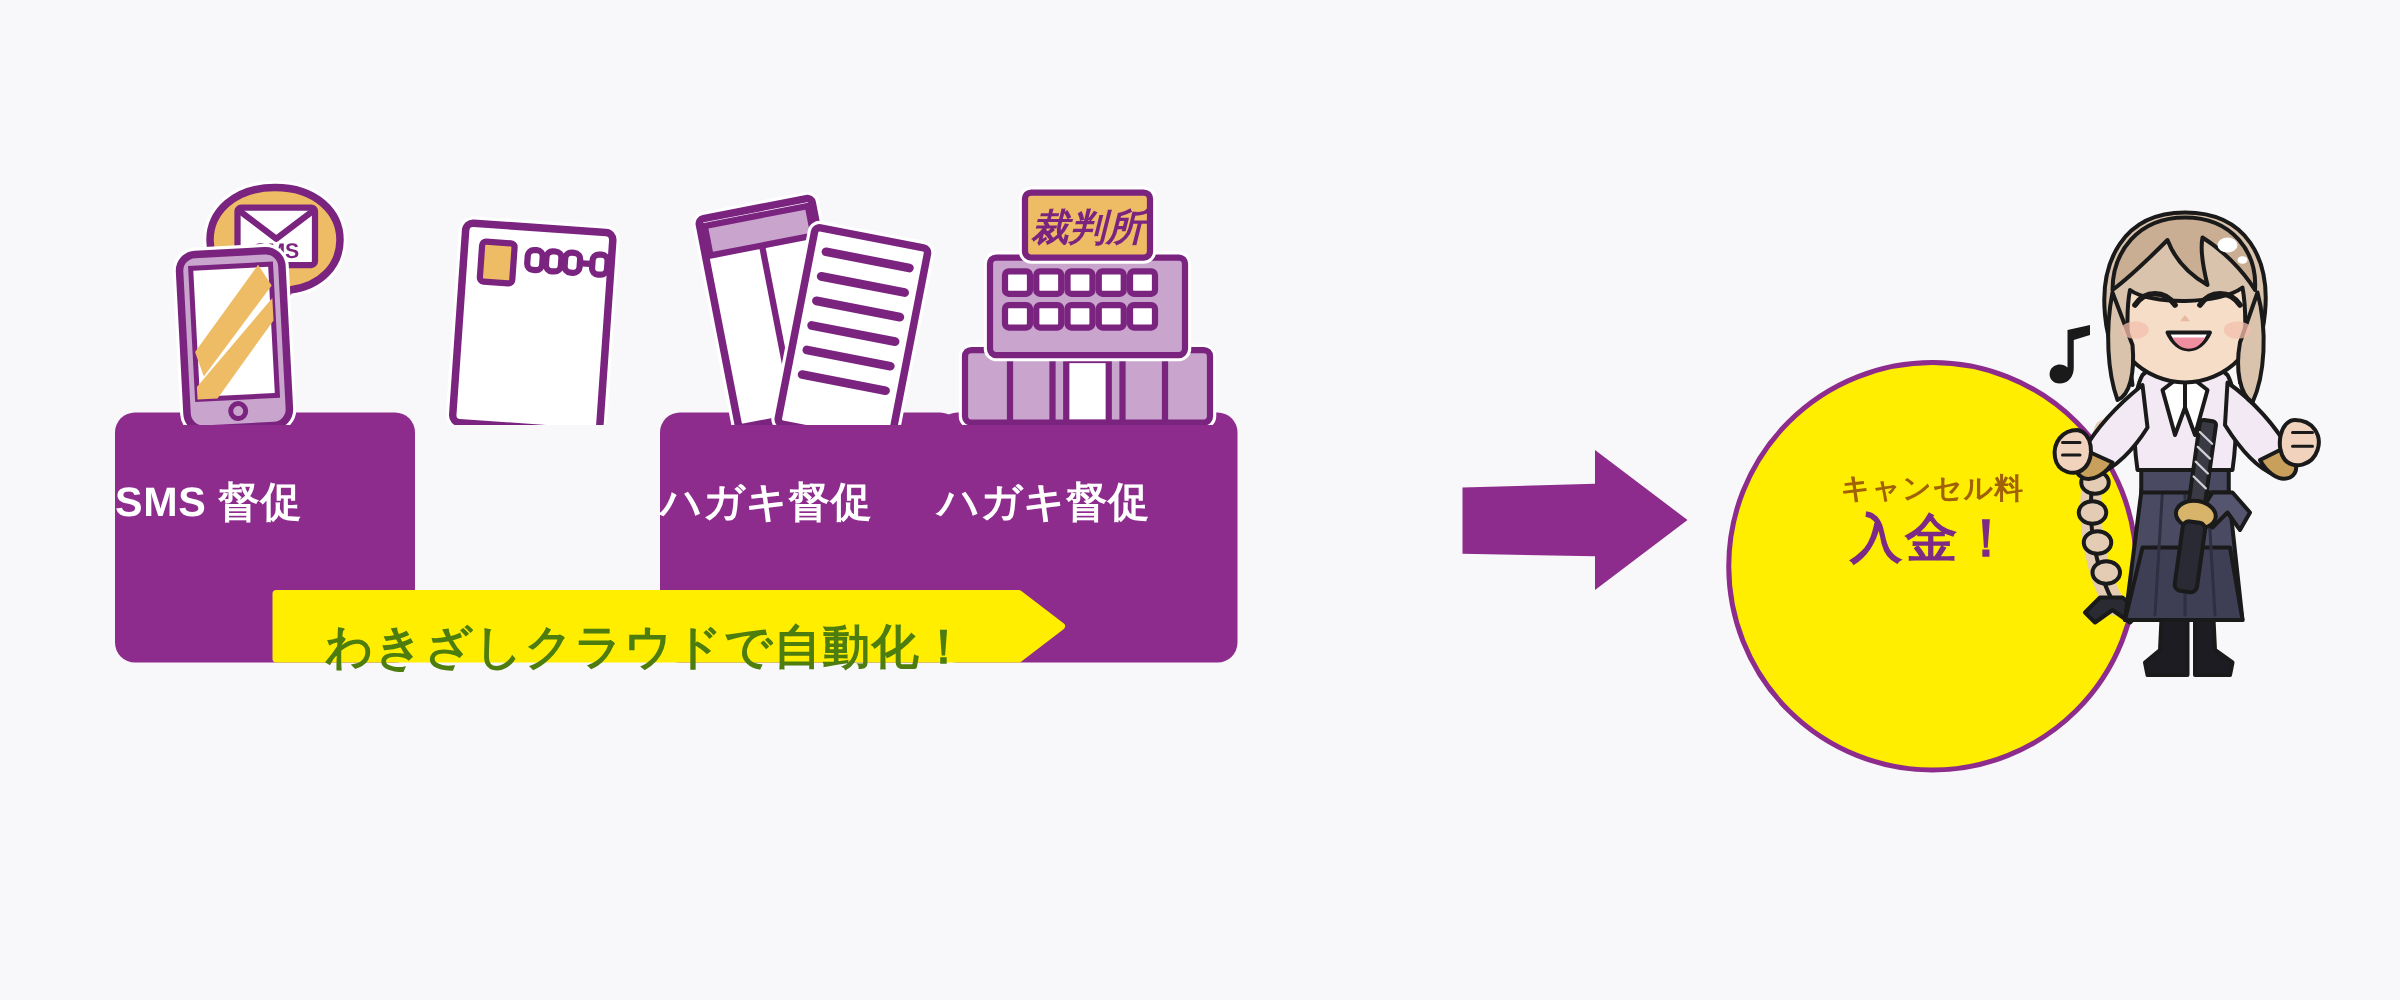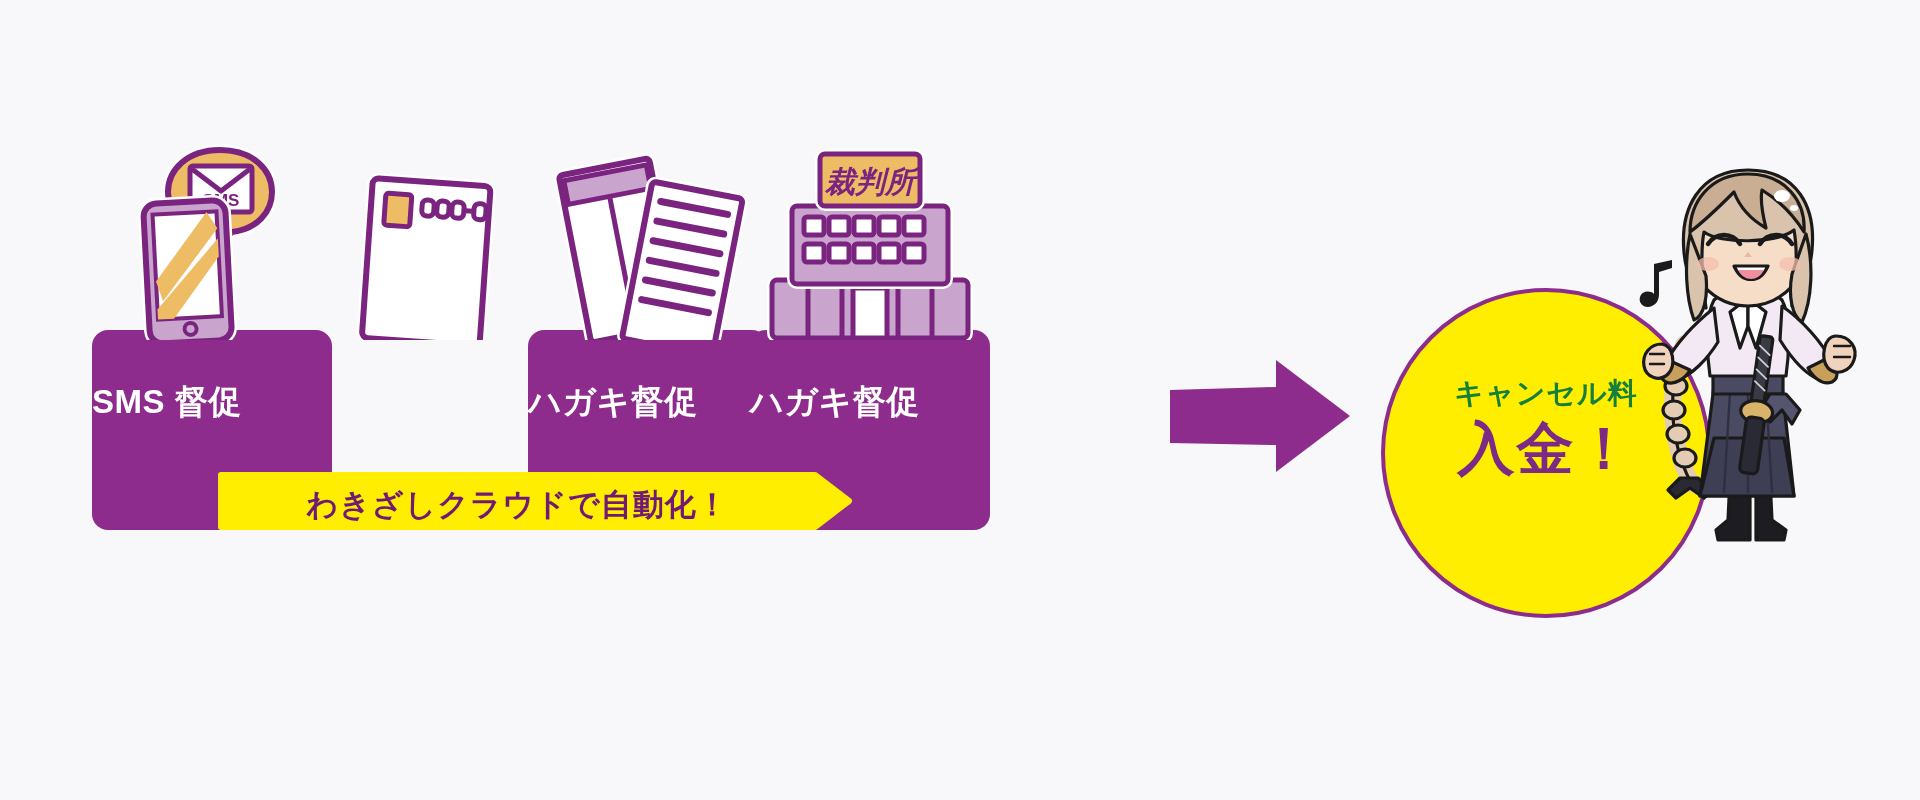--- a/index.html
+++ b/index.html
@@ -70,28 +70,28 @@
   #auto-banner {
     position: absolute;
     left: 215px;
     top: 470px;
     width: 640px;
     height: 62px;
   }
   #auto-banner .banner-text {
     position: absolute;
     left: 0;
-    top: 4px;
+    top: 16px;
     width: 605px;
     height: 62px;
     display: flex;
     align-items: center;
     justify-content: center;
-    color: #701a75;
-    font-size: 31px;
+    color: #4d7c0f;
+    font-size: 38px;
     font-weight: bold;
     letter-spacing: 1px;
     white-space: nowrap;
   }
 
   
   #flow-arrow {
     position: absolute;
     left: 1168px;
     top: 356px;
@@ -112,30 +112,30 @@
     box-sizing: border-box;
   }
   #result-circle .circle-inner {
     position: absolute;
     left: 0;
     right: 0;
     top: 86px;
     text-align: center;
   }
   .circle-line1 {
-    color: #15803d;
-    font-size: 29px;
+    color: #a16207;
+    font-size: 23px;
     font-weight: bold;
     letter-spacing: 1px;
     line-height: 1.1;
     white-space: nowrap;
   }
   .circle-line2 {
     color: #7c2a86;
-    font-size: 57px;
+    font-size: 42px;
     font-weight: bold;
     letter-spacing: 2px;
     line-height: 1.35;
     white-space: nowrap;
   }
 
   
   #character {
     position: absolute;
     left: 1610px;

